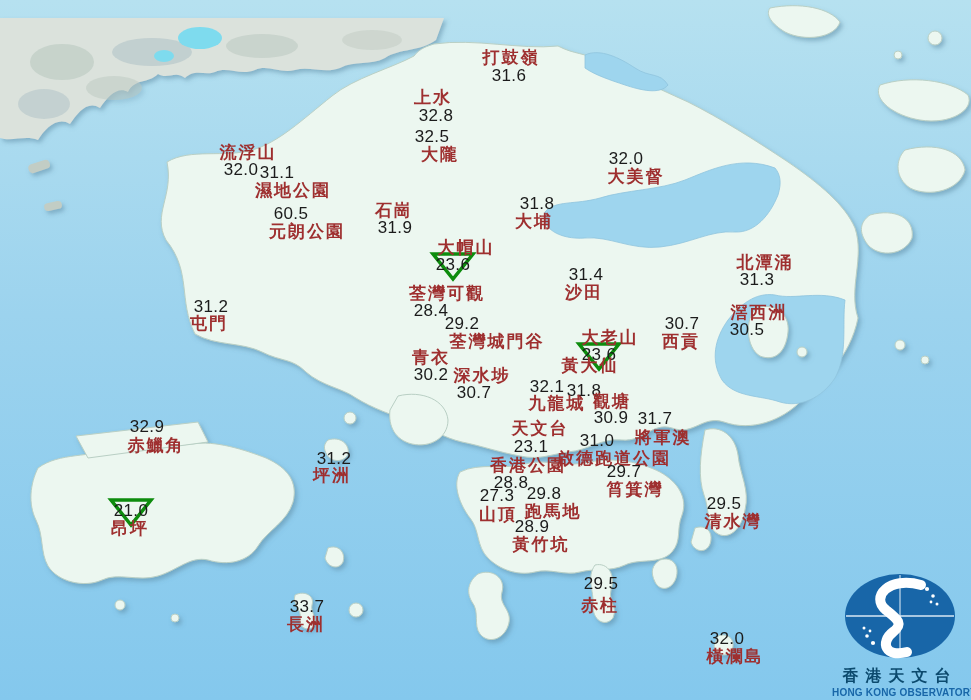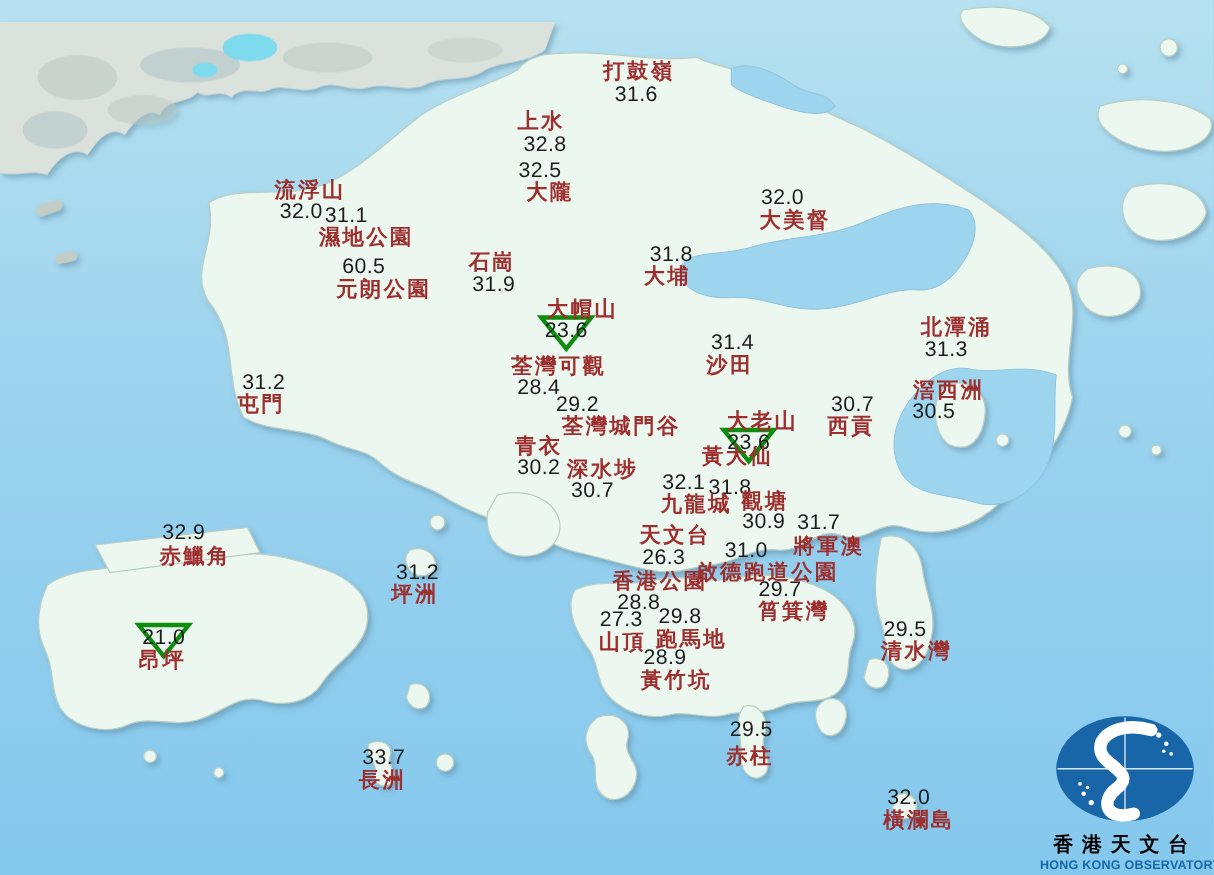--- a/index.html
+++ b/index.html
@@ -26,21 +26,21 @@
   .st-val{
     position:absolute;transform:translate(-50%,-50%);
     color:#1b1b1b;font-family:"Liberation Sans",sans-serif;
     font-size:17px;letter-spacing:.3px;white-space:nowrap;line-height:1;
   }
   .min-marker{position:absolute;transform:translate(-50%,-50%);overflow:visible;}
   #hko-logo{
     position:absolute;right:3px;bottom:2px;width:136px;text-align:center;z-index:25;
   }
   #hko-logo .zh{
-    color:#000000;font-weight:bold;font-size:16px;letter-spacing:7px;
+    color:#0c4a6e;font-weight:bold;font-size:16px;letter-spacing:7px;
     font-family:"Liberation Serif",serif;white-space:nowrap;margin-top:1px;
   }
   #hko-logo .en{
     color:#1866a8;font-weight:bold;font-size:10px;letter-spacing:0.2px;
     font-family:"Liberation Sans",sans-serif;white-space:nowrap;
   }
 </style>
 </head>
 <body>
 
@@ -266,21 +266,21 @@
       <div class="station">
         <div class="st-name" style="left: 612px; top: 401px;">觀塘</div>
         <div class="st-val" style="left: 611px; top: 417px;">30.9</div>
       </div>
       <div class="station">
         <div class="st-name" style="left: 156px; top: 445px;">赤鱲角</div>
         <div class="st-val" style="left: 147px; top: 426px;">32.9</div>
       </div>
       <div class="station">
         <div class="st-name" style="left: 540px; top: 428px;">天文台</div>
-        <div class="st-val" style="left: 531px; top: 446px;">26.3</div>
+        <div class="st-val" style="left: 531px; top: 446px;">23.1</div>
       </div>
       <div class="station">
         <div class="st-name" style="left: 663px; top: 437px;">將軍澳</div>
         <div class="st-val" style="left: 655px; top: 418px;">31.7</div>
       </div>
       <div class="station">
         <div class="st-name" style="left: 614px; top: 458px;">啟德跑道公園</div>
         <div class="st-val" style="left: 597px; top: 440px;">31.0</div>
       </div>
       <div class="station">

